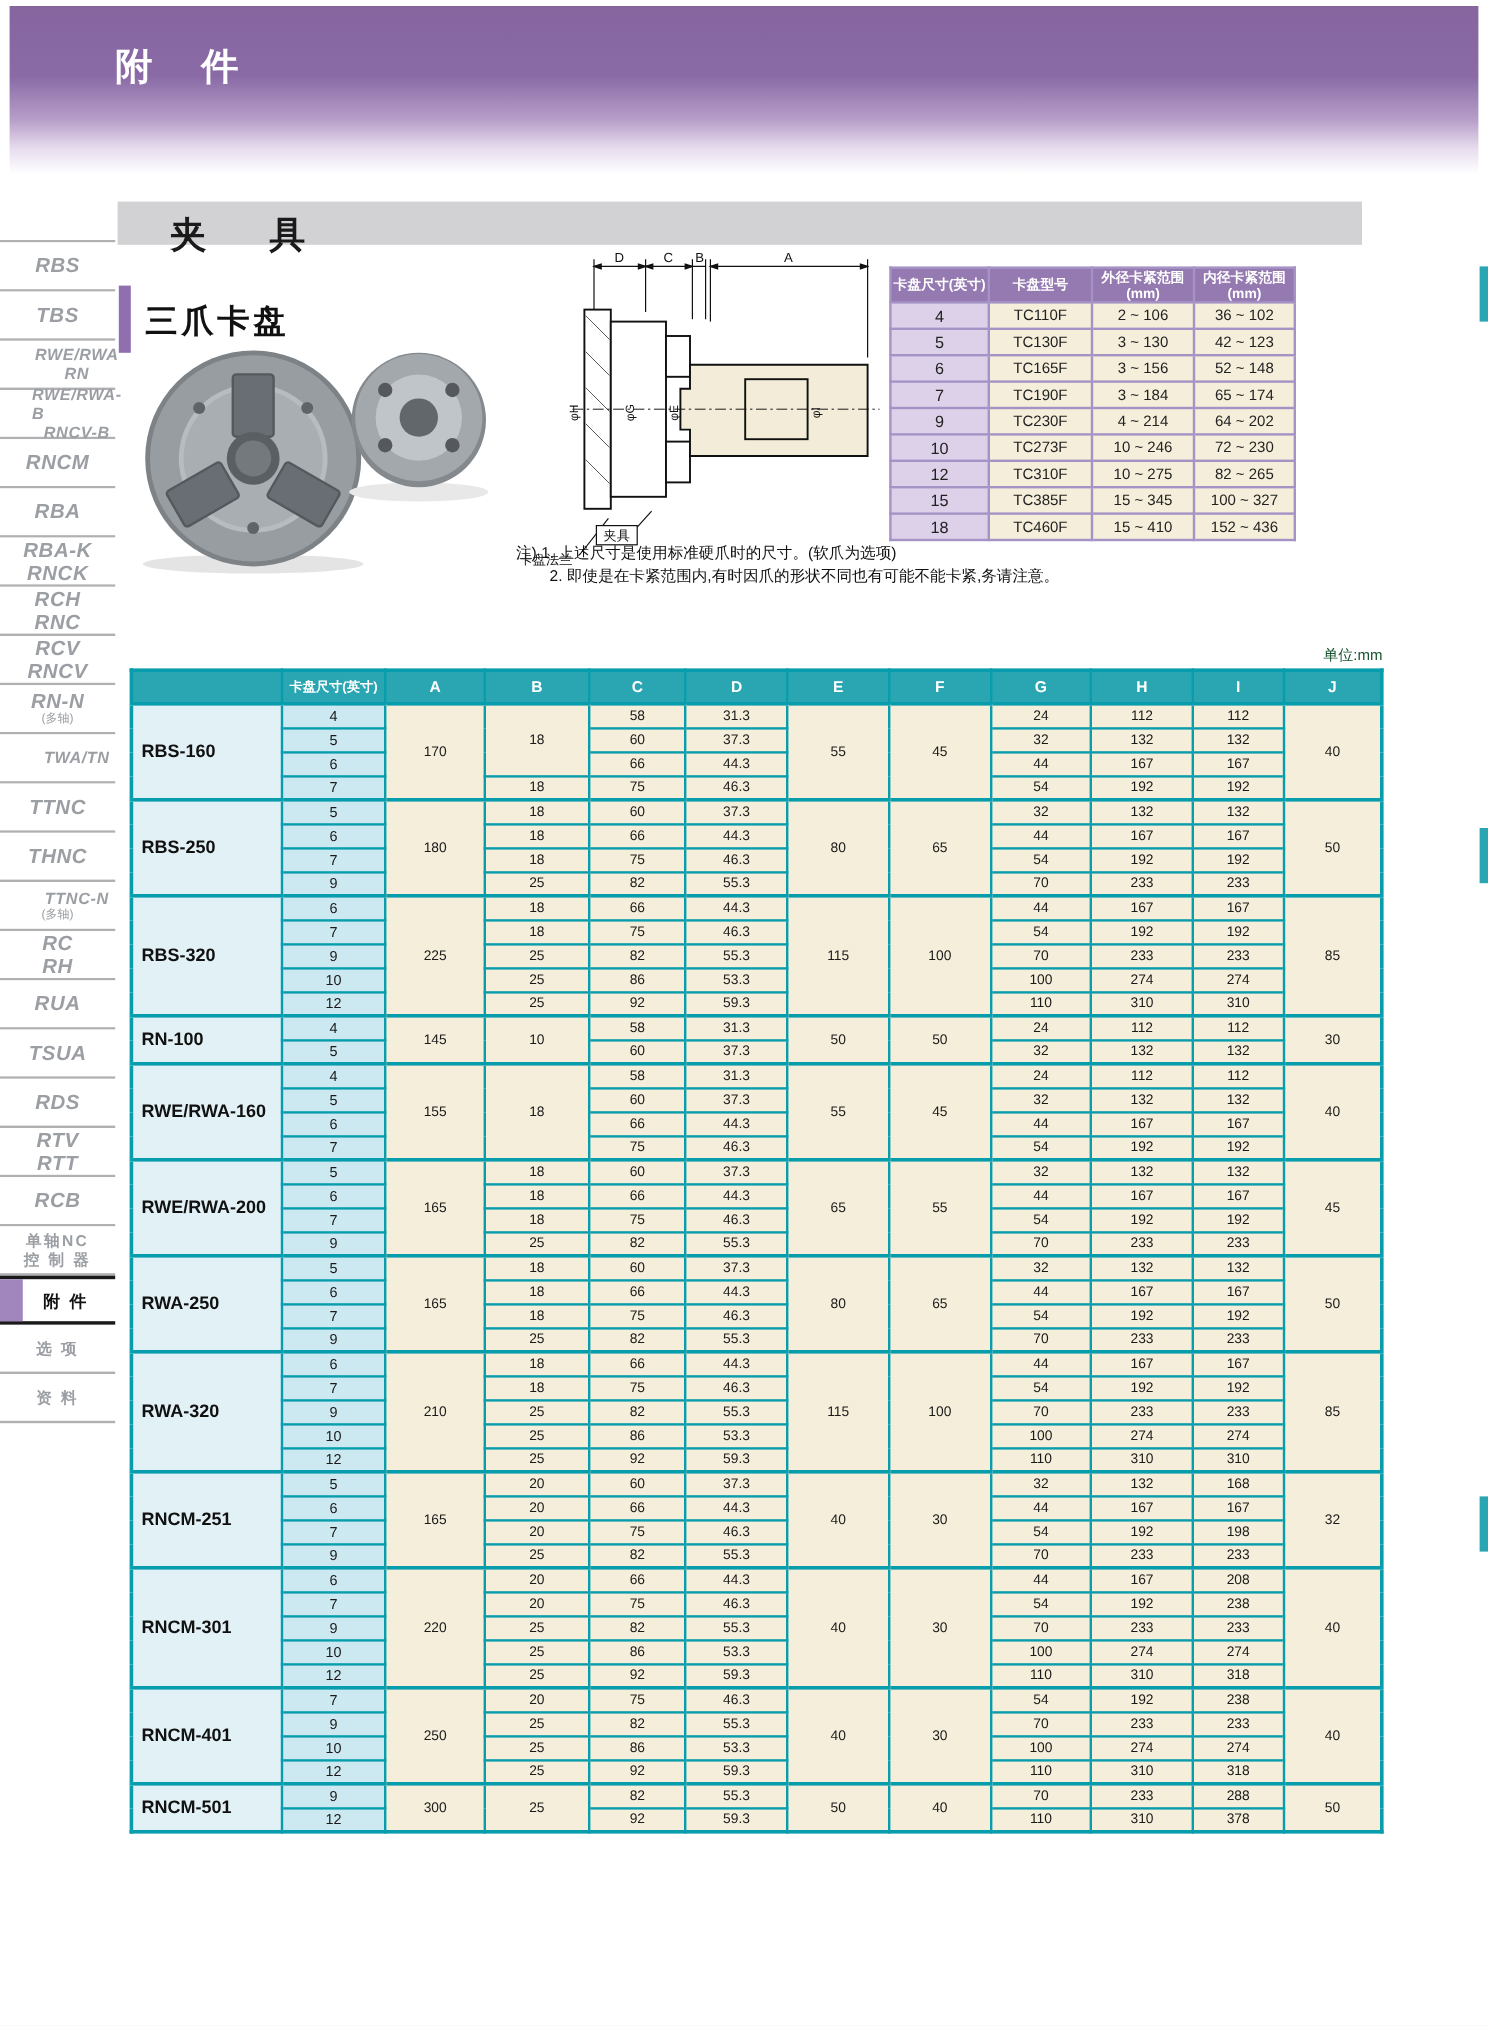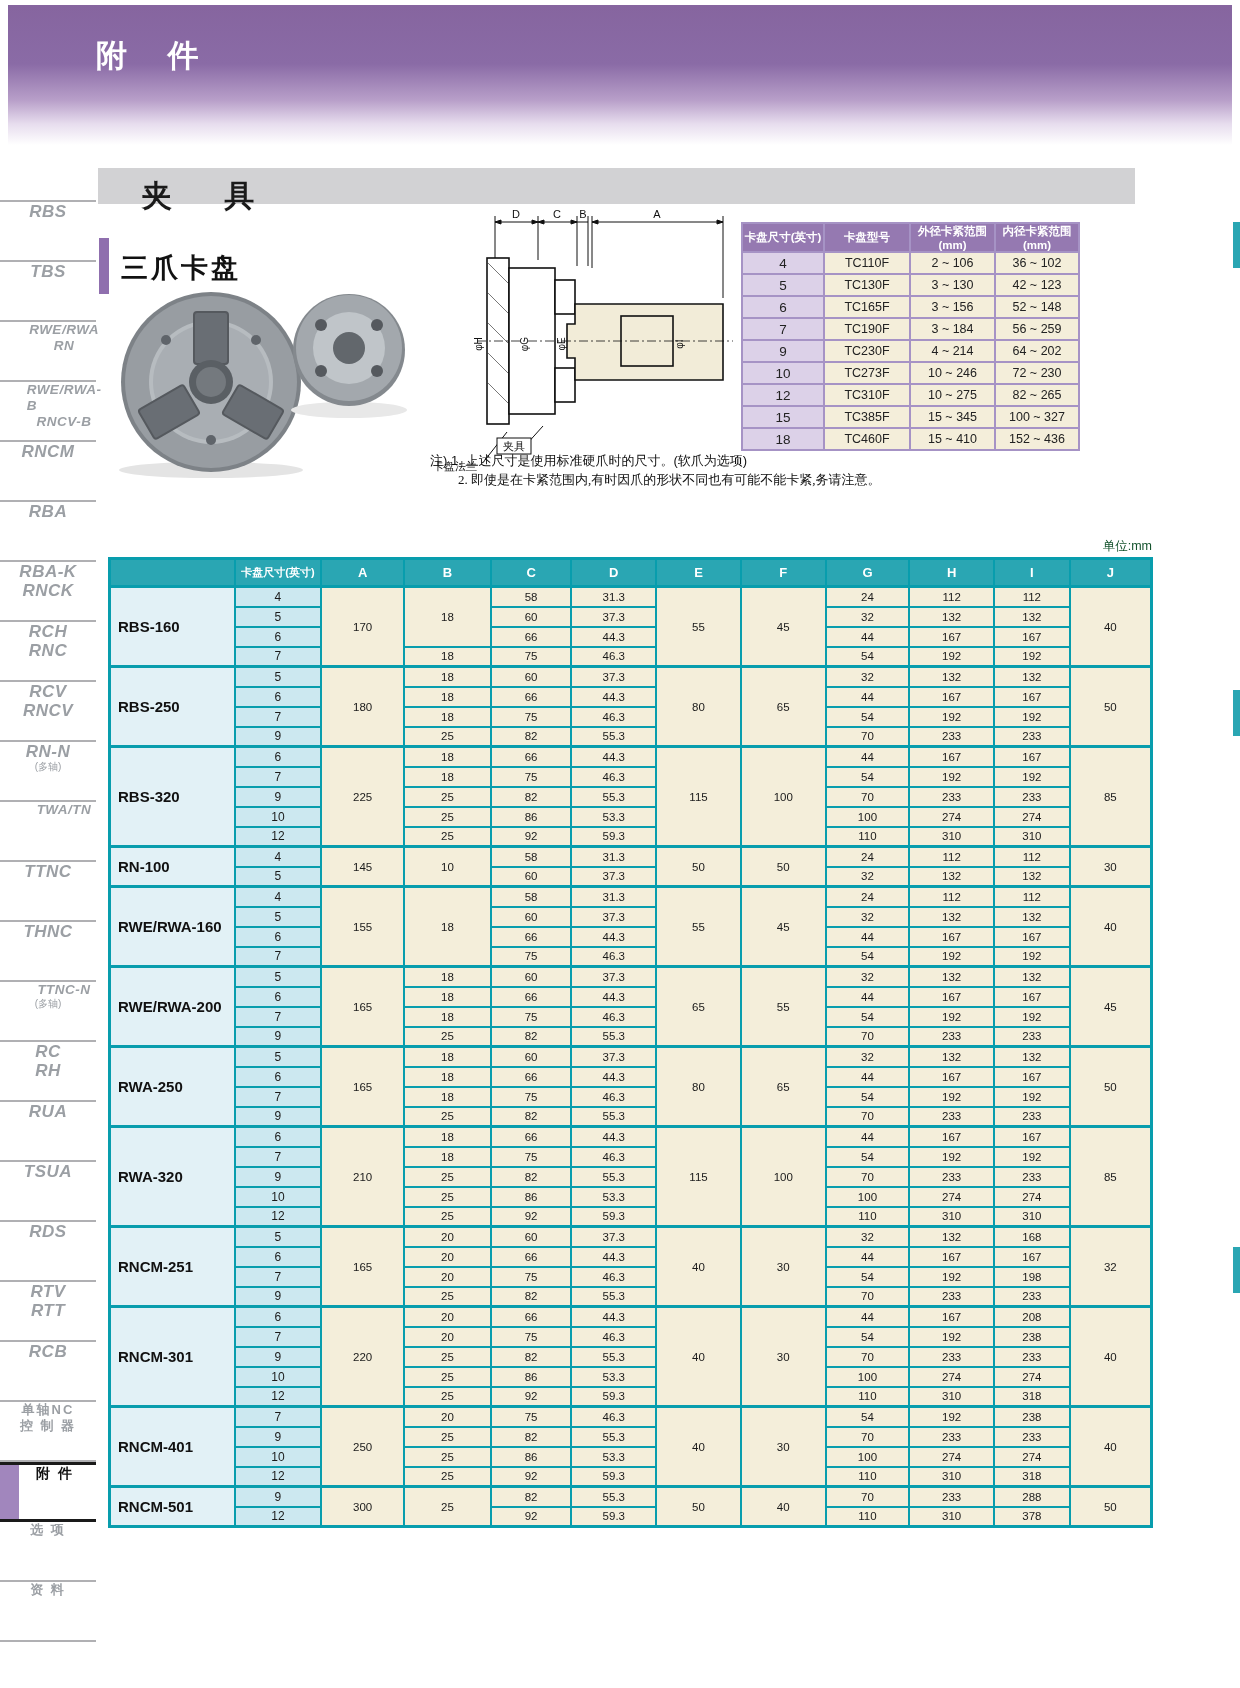--- a/index.html
+++ b/index.html
@@ -6,21 +6,21 @@
   body { background:#e8e8e8; font-family:"Liberation Sans", sans-serif; }
   #page { position:relative; width:1240px; height:1688px; background:#ffffff; margin:0 auto; overflow:hidden; }
 
   
   .banner { position:absolute; left:8px; top:5px; width:1224px; height:140px;
     background:linear-gradient(180deg,#86659f 0%,#8a6ba6 42%,#b89fc9 68%,#e7ddee 85%,#ffffff 100%); }
   .banner-title { position:absolute; left:88px; top:30px; color:#ffffff; font-size:31px; font-weight:bold; letter-spacing:16px; }
 
   
   .sidebar { position:absolute; left:0; top:200px; width:96px; border-top:2px solid #b0b0b3; }
-  .side-item { position:relative; height:60px; border-bottom:2px solid #b0b0b3; display:flex; flex-direction:column; justify-content:flex-start; align-items:center; background:#fff; }
+  .side-item { position:relative; height:41px; border-bottom:2px solid #b0b0b3; display:flex; flex-direction:column; justify-content:center; align-items:center; background:#fff; }
   .side-item .l1, .side-item .l2 { color:#9b9fa4; font-weight:bold; font-style:italic; font-size:17px; line-height:19px; letter-spacing:0.5px; }
   .side-item.sm .l1, .side-item.sm .l2 { font-size:13.5px; line-height:16px;margin-left:32px; }
   .side-item .sub { color:#9b9fa4; font-size:10px; font-style:normal; line-height:12px; }
   .side-item.cjk .l1, .side-item.cjk .l2 { font-style:normal; font-size:13px; line-height:16px; letter-spacing:2px; font-weight:bold; }
   .side-item.active { border-top:3px solid #1a1a1a; border-bottom:3px solid #1a1a1a; }
   .side-item.active .l1 { color:#111; font-size:14px; }
   .side-item.active .accent { position:absolute; left:0; top:0; bottom:0; width:19px; background:#a186bd; }
   .side-item.active .l1 { margin-left:14px; }
 
   
@@ -31,21 +31,21 @@
   .subhead .t { position:absolute; left:22px; top:12px; font-size:27px; font-weight:bold; color:#111; letter-spacing:3px; }
 
   
   .spec { position:absolute; left:741px; top:222px; border-collapse:collapse; table-layout:fixed; width:337px; }
   .spec th { background:#9579b1; color:#ffffff; font-size:11.5px; font-weight:bold; height:25px; border:2px solid #a693c5; padding:0; }
   .spec td { font-size:12.5px; color:#222; text-align:center; height:22px; border:2px solid #a693c5; background:#f4eeda; padding:0; }
   .spec td.psize { background:#dcd1e8; font-size:13.5px; }
 
   
   .note1 { position:absolute; left:430px; top:452px; font-size:13px; color:#111; }
-  .note2 { position:absolute; left:458px; top:471px; font-size:13px; color:#111;font-family:Liberation Serif, serif; }
+  .note2 { position:absolute; left:458px; top:471px; font-size:13px; color:#111; }
 
   
   .unit { position:absolute; left:990px; top:538px; width:162px; text-align:right; font-size:12.5px; color:#14532d; }
 
   
   .main { position:absolute; left:108px; top:557px; border-collapse:collapse; table-layout:fixed; width:1045px; }
   .main th { background:#2aa6b3; color:#fff; font-weight:bold; font-size:13px; height:28px; border:2px solid #089dad; padding:0; }
   .main th.hsize { font-size:11px; }
   .main td { border:2px solid #089dad; font-size:11.5px; color:#1a1a1a; text-align:center; height:20px; padding:0; background:#f4eeda; }
   .main td.model { background:#e2f1f6; text-align:left; padding-left:7px; font-size:15px; font-weight:bold; color:#111; }
@@ -283,21 +283,21 @@
         <tr>
           <td class="psize">6</td>
           <td>TC165F</td>
           <td>3 ~ 156</td>
           <td>52 ~ 148</td>
         </tr>
         <tr>
           <td class="psize">7</td>
           <td>TC190F</td>
           <td>3 ~ 184</td>
-          <td>56 ~ 259</td>
+          <td>65 ~ 174</td>
         </tr>
         <tr>
           <td class="psize">9</td>
           <td>TC230F</td>
           <td>4 ~ 214</td>
           <td>64 ~ 202</td>
         </tr>
         <tr>
           <td class="psize">10</td>
           <td>TC273F</td>

